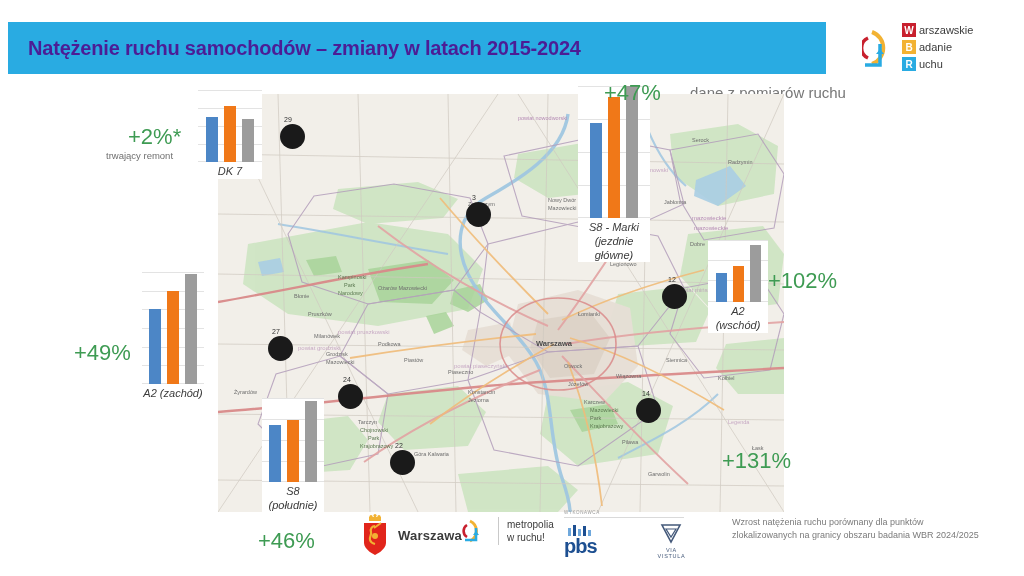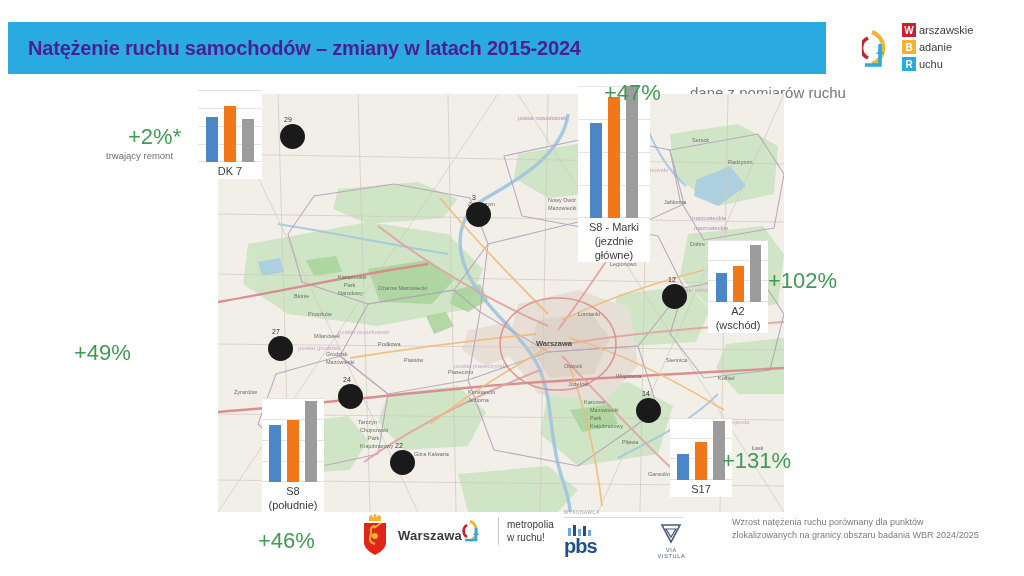--- a/index.html
+++ b/index.html
@@ -70,21 +70,21 @@
     border-radius: 50%;
     background: #1a1a1a;
   }
   .map-marker-label {
     position: absolute;
     font-size: 7px;
     color: #333;
   }
 
   
-  .chartbox { position: absolute; }
+  .chartbox { position: absolute; font-style: italic; }
   .plot {
     position: relative;
     background: #ffffff;
     box-sizing: border-box;
   }
   .gridline {
     position: absolute; left: 0; right: 0;
     height: 1px; background: #e3e3e3;
   }
   .bars {
@@ -443,20 +443,37 @@
         <div class="bar b3" style="width:11px; height:57px;"></div>
       </div>
     </div>
     <div class="chart-label">
       <div>A2</div>
       <div>(wschód)</div>
     </div>
   </div>
   <div class="pct" style="left:768px; top:268px;">+102%</div>
 
+  <div class="chartbox" style="left:142px; top:272px; width:62px;">
+    <div class="plot" style="height:112px;">
+      <div class="gridline" style="top:0px;"></div>
+      <div class="gridline" style="top:19px;"></div>
+      <div class="gridline" style="top:37px;"></div>
+      <div class="gridline" style="top:56px;"></div>
+      <div class="gridline" style="top:75px;"></div>
+      <div class="gridline" style="top:93px;"></div>
+      <div class="gridline" style="top:111px;"></div>
+      <div class="bars">
+        <div class="bar b1" style="width:12px; height:75px;"></div>
+        <div class="bar b2" style="width:12px; height:93px;"></div>
+        <div class="bar b3" style="width:12px; height:110px;"></div>
+      </div>
+    </div>
+    <div class="chart-label">A2 (zachód)</div>
+  </div>
   <div class="pct" style="left:74px; top:340px;">+49%</div>
 
   <div class="chartbox" style="left:262px; top:398px; width:62px;">
     <div class="plot" style="height:84px;">
       <div class="gridline" style="top:0px;"></div>
       <div class="gridline" style="top:21px;"></div>
       <div class="gridline" style="top:42px;"></div>
       <div class="gridline" style="top:63px;"></div>
       <div class="gridline" style="top:83px;"></div>
       <div class="bars">
@@ -465,34 +482,20 @@
         <div class="bar b3" style="width:12px; height:81px;"></div>
       </div>
     </div>
     <div class="chart-label">
       <div>S8</div>
       <div>(południe)</div>
     </div>
   </div>
   <div class="pct" style="left:258px; top:528px;">+46%</div>
 
-  <div class="chartbox" style="left:670px; top:418px; width:62px;">
-    <div class="plot" style="height:62px;">
-      <div class="gridline" style="top:0px;"></div>
-      <div class="gridline" style="top:20px;"></div>
-      <div class="gridline" style="top:40px;"></div>
-      <div class="gridline" style="top:61px;"></div>
-      <div class="bars">
-        <div class="bar b1" style="width:12px; height:26px;"></div>
-        <div class="bar b2" style="width:12px; height:38px;"></div>
-        <div class="bar b3" style="width:12px; height:59px;"></div>
-      </div>
-    </div>
-    <div class="chart-label">S17</div>
-  </div>
   <div class="pct" style="left:722px; top:448px;">+131%</div>
 
   <div class="footnote">Wzrost natężenia ruchu porównany dla punktów zlokalizowanych na granicy obszaru badania WBR 2024/2025</div>
 
   <div class="logo-warszawa">
     <svg width="34" height="42" viewBox="0 0 34 42">
       <path d="M6 9 h22 v20 c0 7 -11 12 -11 12 c0 0 -11 -5 -11 -12 z" fill="#E1251B"></path>
       <path d="M11 3 h12 v4 h-12 z" fill="#F2B233"></path>
       <circle cx="13" cy="2.5" r="1.6" fill="#F2B233"></circle>
       <circle cx="17" cy="1.6" r="1.6" fill="#F2B233"></circle>

